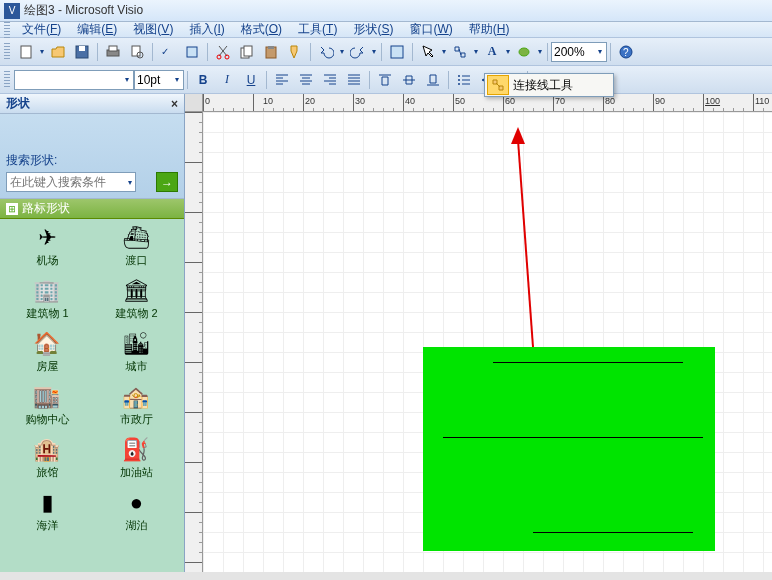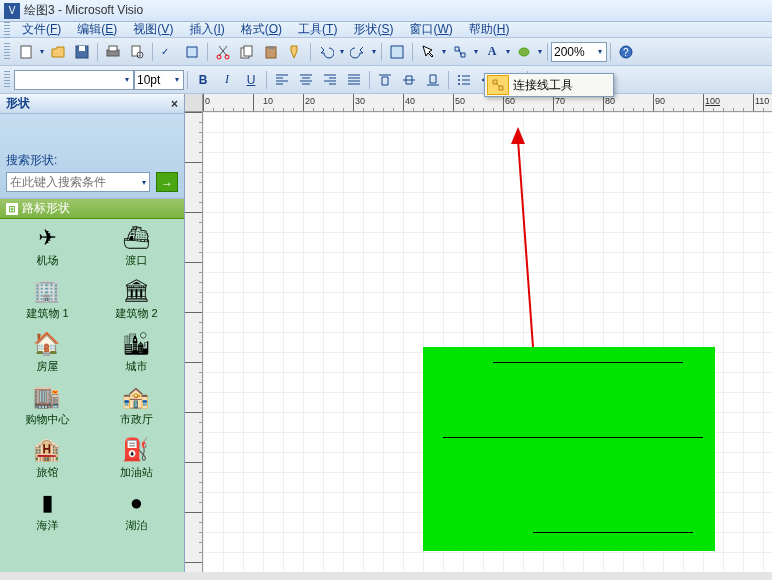--- a/index.html
+++ b/index.html
@@ -29,21 +29,21 @@
 
 .mainarea { display: flex; height: calc(580px - 22px - 24px - 28px - 28px); }
 
 
 .shapes-pane { width: 185px; background: #C9E1F5; border-right: 1px solid #8AA4C4; display: flex; flex-direction: column; }
 .pane-header { height: 20px; background: linear-gradient(#F0F6FC, #C9DCEF); display: flex; align-items: center; padding: 0 6px; border-bottom: 1px solid #A3B8D0; }
 .pane-header .title { flex: 1; color: #15428B; font-weight: bold; }
 .pane-header .x { cursor: pointer; color: #333; font-weight: bold; }
 .search-block { padding: 6px; background: linear-gradient(#C5DDF0, #B3D0E8); border-bottom: 1px solid #A3B8D0; }
 .search-block .lbl { color: #15428B; margin-bottom: 3px; margin-top: 32px; }
-.search-row { display: flex; gap: 6px; }
+.search-row { display: flex; gap: 20px; }
 .search-row .combo { flex: 1; height: 20px; border: 1px solid #7F9DB9; background: #fff; display: flex; align-items: center; }
 .search-row .combo input { border: none; outline: none; width: 100%; padding: 0 3px; font-size: 12px; }
 .search-row .combo .dd { font-size: 8px; padding: 0 3px; cursor: pointer; color: #15428B; }
 .search-row .go { width: 22px; height: 20px; background: #4BA614; color: #fff; display: flex; align-items: center; justify-content: center; cursor: pointer; border: 1px solid #2D7A00; }
 .stencil-title { height: 20px; background: linear-gradient(#9DC66B, #7CB342); color: #fff; display: flex; align-items: center; padding: 0 6px; border-bottom: 1px solid #5A8A00; }
 .stencil-title .ico { width: 12px; height: 12px; background: #fff; color: #4BA614; font-size: 9px; display: inline-flex; align-items: center; justify-content: center; margin-right: 4px; }
 .stencil-body { flex: 1; background: #B3DDC7; overflow-y: auto; padding: 6px; }
 .shape-grid { display: grid; grid-template-columns: 1fr 1fr; gap: 10px 6px; }
 .shape-item { display: flex; flex-direction: column; align-items: center; cursor: pointer; }
 .shape-item .glyph { width: 32px; height: 26px; display: flex; align-items: center; justify-content: center; font-size: 22px; color: #000; }

